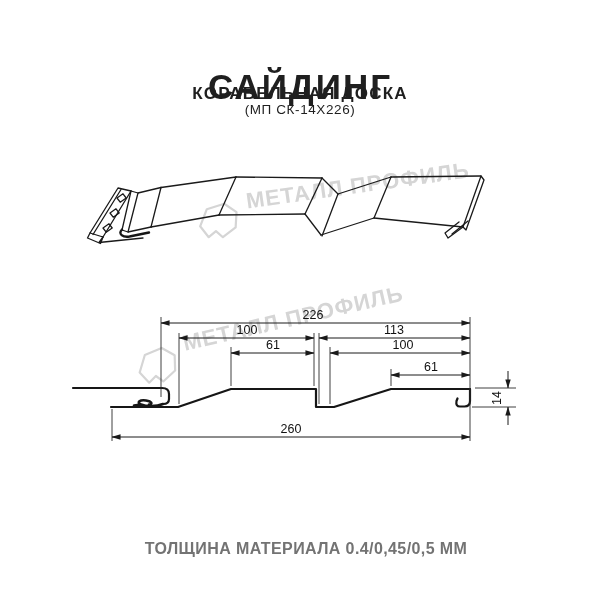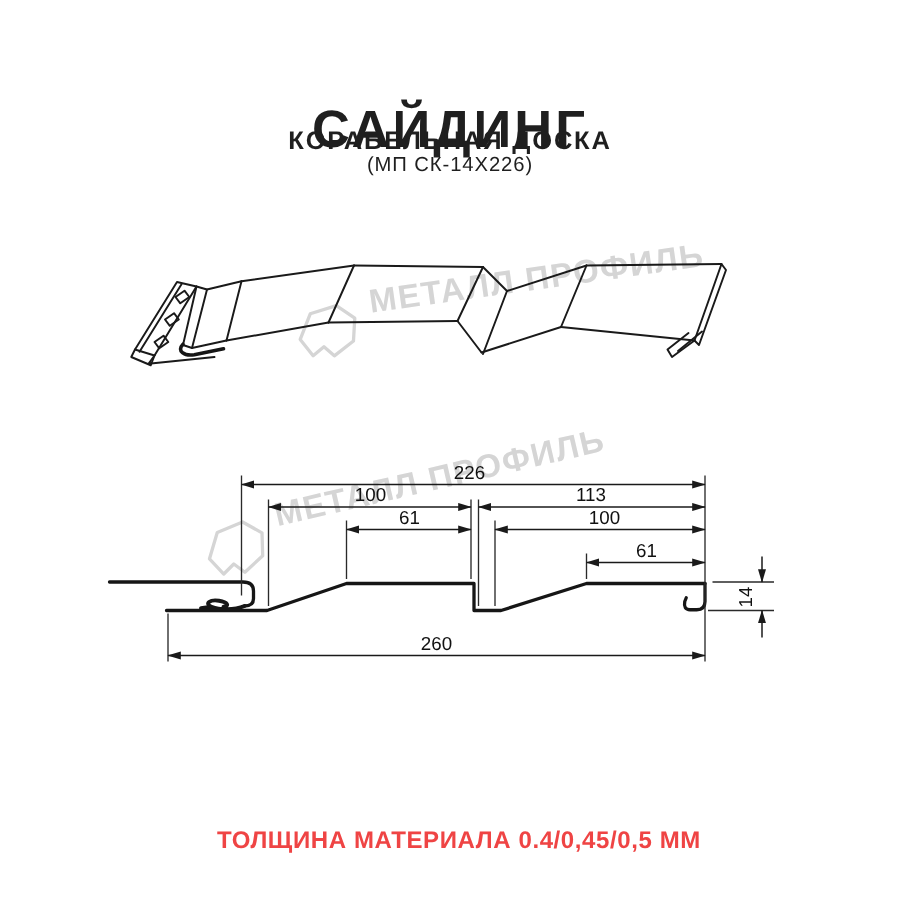--- a/index.html
+++ b/index.html
@@ -3,21 +3,21 @@
 <meta charset="utf-8">
 <style>
   html,body{margin:0;padding:0;}
   body{width:600px;height:600px;background:#ffffff;position:relative;overflow:hidden;
        font-family:"Liberation Sans",sans-serif;color:#1f1f1f;}
   .abs{position:absolute;}
   .center{left:0;right:0;text-align:center;}
   .title{top:46px;font-size:35px;font-weight:800;letter-spacing:2px;line-height:1;}
   .subtitle{top:85px;font-size:17px;font-weight:700;letter-spacing:1.2px;line-height:1;}
   .code{top:103px;font-size:13.5px;font-weight:400;letter-spacing:0.6px;line-height:1;}
-  .footer-note{top:552px;font-size:16px;font-weight:600;letter-spacing:0.4px;color:#ef4444;padding-left:12px;}
+  .footer-note{top:540px;font-size:16px;font-weight:600;letter-spacing:0.4px;color:#737373;padding-left:12px;}
   .layer{position:absolute;left:0;top:0;width:600px;height:600px;z-index:3;}
   .wm{position:absolute;z-index:1;color:#d5d5d5;width:280px;height:70px;}
   .wm .wm-logo{position:absolute;left:0;top:9px;}
   .wm .wm-text{position:absolute;left:52px;top:0;font-size:22px;font-weight:700;
                letter-spacing:1px;white-space:nowrap;line-height:24px;}
   .wm1{left:193px;top:197px;transform:rotate(-8deg);transform-origin:left top;}
   .wm2{left:130px;top:344px;transform:rotate(-13deg);transform-origin:left top;}
   svg text{font-family:"Liberation Sans",sans-serif;font-size:12.5px;fill:#111;}
   .pline{stroke:#161616;stroke-width:2.2;fill:none;stroke-linejoin:round;stroke-linecap:round;}
   .pcurl{stroke:#161616;stroke-width:2.6;fill:none;stroke-linejoin:round;stroke-linecap:round;}

